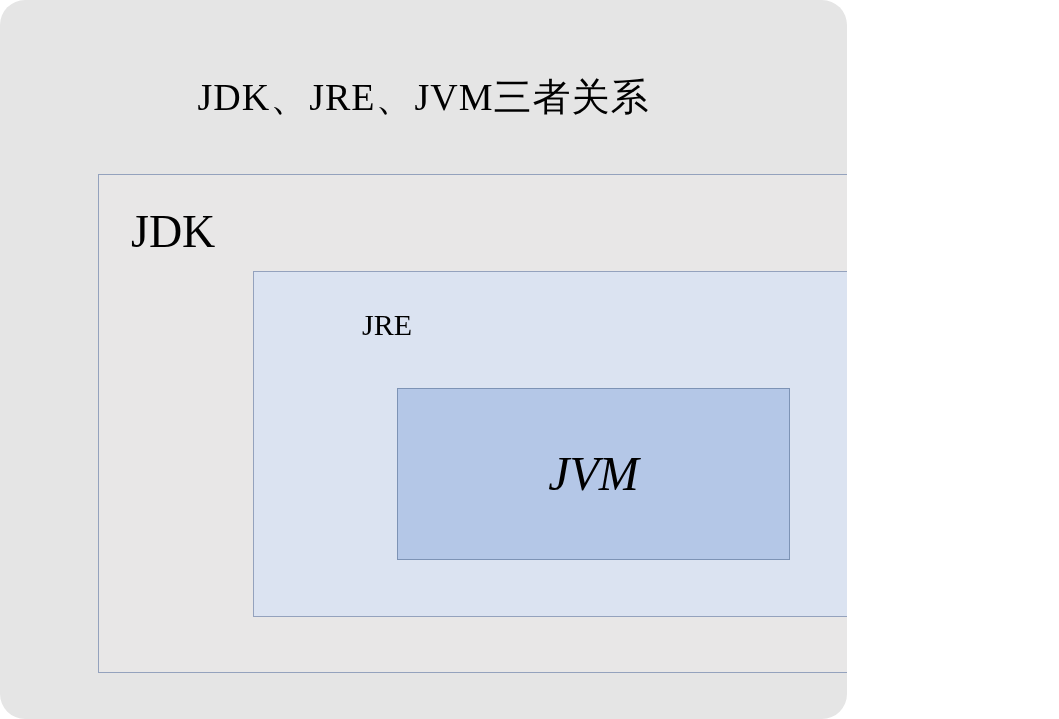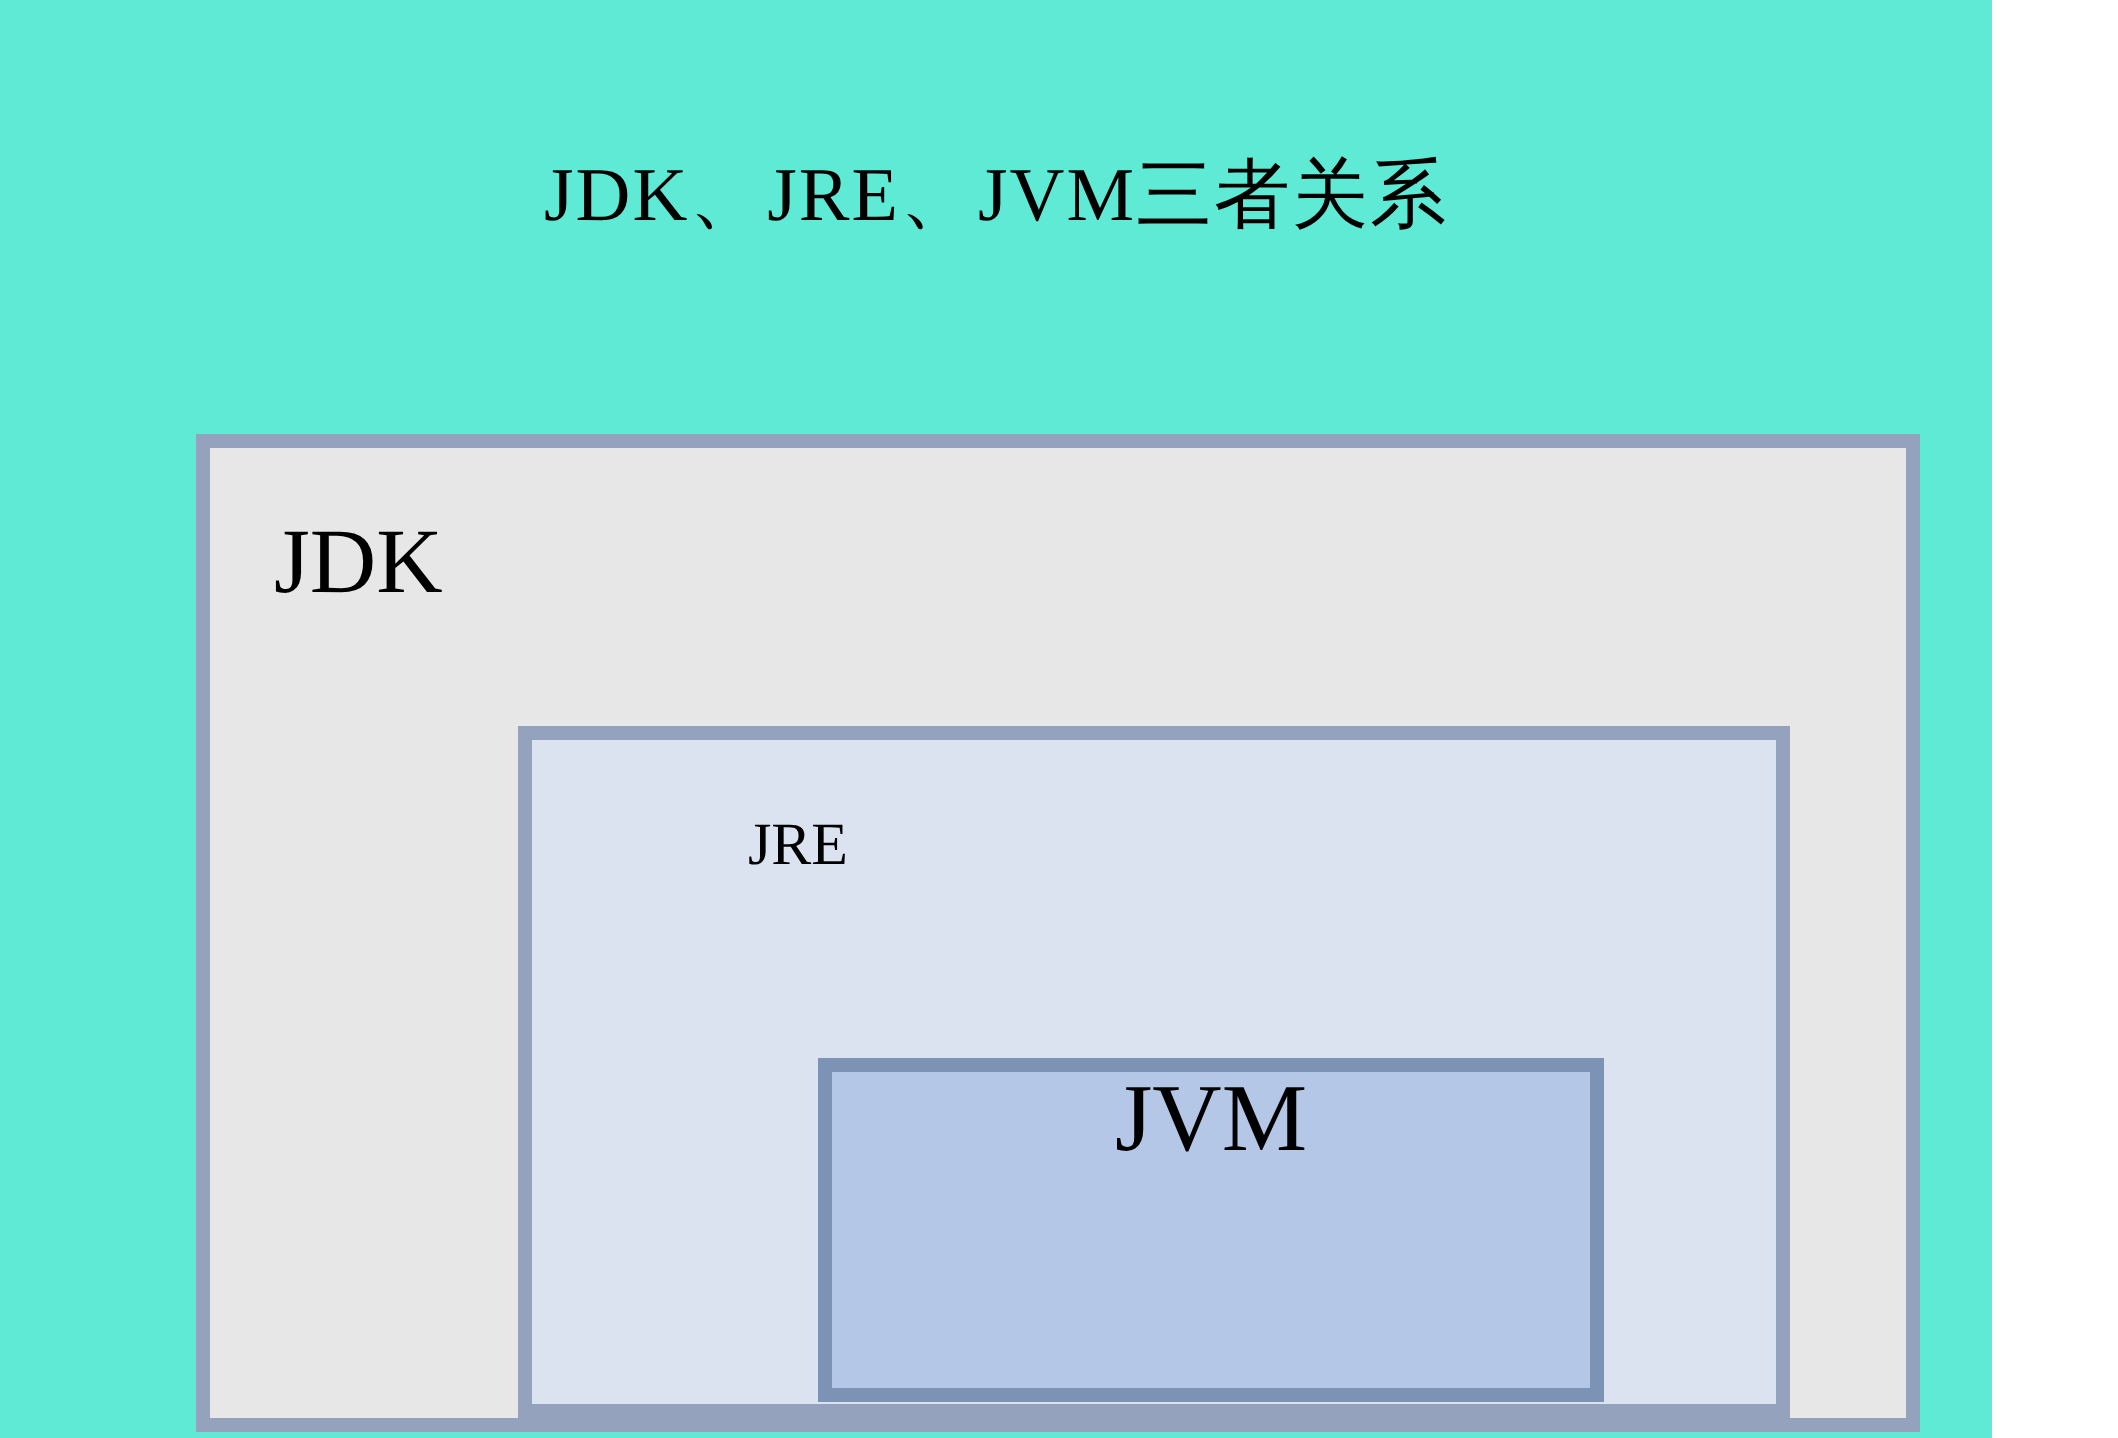--- a/index.html
+++ b/index.html
@@ -2,42 +2,42 @@
 <html><head>
 <meta charset="utf-8">
 <style>
   html, body {
     margin: 0;
     padding: 0;
     background: #ffffff;
   }
   .page {
     position: relative;
-    width: 996px;
+    width: 847px;
     height: 719px;
-    background: #5eead4;
+    background: #e5e5e5;
     overflow: hidden;
     font-family: "Liberation Serif", serif;
     color: #000000;
+    border-radius: 25px;
   }
   .title {
     position: absolute;
     left: 0;
     top: 72px;
     width: 100%;
     text-align: center;
     font-size: 38px;
     letter-spacing: 1px;
     color: #000000;
   }
   .box {
     position: absolute;
-    border: 7px solid #0f172a;
+    border: 1px solid #0f172a;
     box-sizing: border-box;
-    margin-top: 43px;
   }
   .jdk-box {
     left: 98px;
     top: 174px;
     width: 862px;
     height: 499px;
     background: #e8e7e7;
   }
   .jre-box {
     left: 154px;  
@@ -47,22 +47,23 @@
     background: #dbe3f1;
   }
   .jvm-box {
     left: 143px;  
     top: 116px;   
     width: 393px;
     height: 172px;
     background: #b4c7e7;
     border-color: #7d93b5;
     display: flex;
-    align-items: flex-start;
+    align-items: center;
     justify-content: center;
+    font-style: italic;
   }
   .label {
     position: absolute;
     line-height: 1;
     color: #000000;
   }
   .jdk-label {
     left: 32px;
     top: 34px;
     font-size: 46px;

